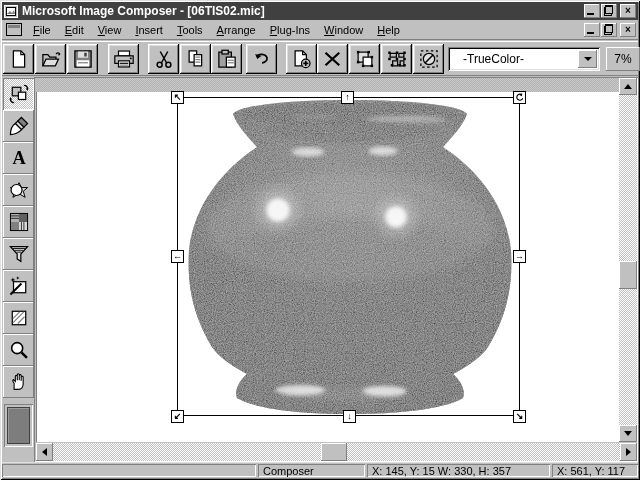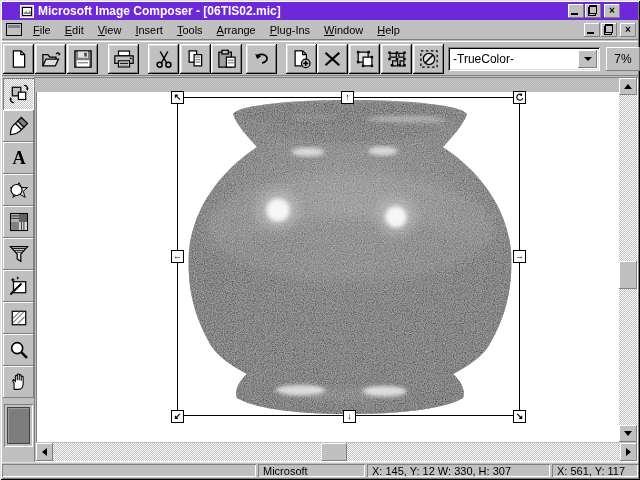--- a/index.html
+++ b/index.html
@@ -7,22 +7,22 @@
   .window{
     position:relative;width:640px;height:480px;background:#c0c0c0;overflow:hidden;
     font-family:"Liberation Sans",sans-serif;font-size:11px;color:#000;
     box-shadow:inset 1px 1px 0 #dfdfdf,inset -1px -1px 0 #000,inset 2px 2px 0 #fff,inset -2px -2px 0 #808080;
   }
   .raised{box-shadow:inset -1px -1px 0 #000,inset 1px 1px 0 #fff,inset -2px -2px 0 #808080,inset 2px 2px 0 #dfdfdf;}
   .raised-thin{box-shadow:inset -1px -1px 0 #808080,inset 1px 1px 0 #fff;}
   .sunken-thin{box-shadow:inset 1px 1px 0 #808080,inset -1px -1px 0 #fff;}
 
   
-  .titlebar{position:absolute;left:2px;top:2px;right:2px;height:18px;background:#6d28d9;
-    display:flex;align-items:center;padding:0 18px;}
+  .titlebar{position:absolute;left:2px;top:2px;right:2px;height:18px;background:#404040;
+    display:flex;align-items:center;padding:0 2px;}
   .titlebar .title{color:#fff;font-weight:bold;font-size:12px;margin-left:4px;flex:1;
     white-space:nowrap;overflow:hidden;}
   .tbtn{width:16px;height:14px;background:#c0c0c0;margin-left:1px;position:relative;
     display:flex;align-items:center;justify-content:center;font-size:10px;font-weight:bold;line-height:1;}
   .tbtn.close{margin-left:3px;}
   .glyph-min{position:absolute;left:3px;bottom:3px;width:7px;height:2px;background:#000;}
   .glyph-restore{position:absolute;left:4px;top:3px;width:7px;height:7px;}
   .glyph-restore:before{content:"";position:absolute;right:0;top:0;width:6px;height:6px;border:1px solid #000;border-top-width:2px;background:#c0c0c0;}
   .glyph-restore:after{content:"";position:absolute;left:0;bottom:0;width:6px;height:6px;border:1px solid #000;border-top-width:2px;background:#c0c0c0;}
 
@@ -36,21 +36,21 @@
   .menubar .mdi-controls{margin-left:auto;display:flex;margin-right:2px;}
 
   
   .toolbar{position:absolute;left:2px;top:41px;right:2px;height:35px;background:#c0c0c0;
     border-top:1px solid #fff;border-bottom:1px solid #808080;}
   .tool-button{position:absolute;top:2px;width:31px;height:30px;background:#c0c0c0;
     display:flex;align-items:center;justify-content:center;}
   .combo{position:absolute;left:446px;top:5px;width:152px;height:24px;background:#fff;
     box-shadow:inset 1px 1px 0 #808080,inset -1px -1px 0 #fff,inset 2px 2px 0 #000,inset -2px -2px 0 #dfdfdf;
     display:flex;align-items:center;}
-  .combo .combo-value{flex:1;padding-left:5px;font-size:12px;}
+  .combo .combo-value{flex:1;padding-left:5px;font-size:12px;margin-left:10px;}
   .combo .combo-arrow{width:19px;height:18px;margin-right:3px;background:#c0c0c0;
     display:flex;align-items:center;justify-content:center;}
   .arrow-down{width:0;height:0;border:4px solid transparent;border-top:4px solid #000;margin-top:4px;}
   .zoom-box{position:absolute;left:604px;top:5px;width:34px;height:24px;background:#c0c0c0;
     display:flex;align-items:center;justify-content:center;font-size:12px;}
 
   
   .toolbox{position:absolute;left:2px;top:77px;width:33px;bottom:18px;background:#c0c0c0;}
   .toolbox-button{position:absolute;left:1px;width:31px;height:32px;background:#c0c0c0;
     display:flex;align-items:center;justify-content:center;}
@@ -465,23 +465,23 @@
   <span class="handle" style="left:343px;top:410px">
       <span>↓</span>
     </span>
   <span class="handle" style="left:513px;top:410px">
       <span>↘</span>
     </span>
 
   <div class="statusbar">
     <span class="status-panel" style="left:0;width:254px"></span>
     <span class="status-panel" style="left:256px;width:107px">
-        <span>Microsoft</span>
+        <span>Composer</span>
       </span>
     <span class="status-panel" style="left:365px;width:183px">
-        <span>X: 145, Y: 12  W: 330, H: 307</span>
+        <span>X: 145, Y: 15  W: 330, H: 357</span>
       </span>
     <span class="status-panel" style="left:550px;right:0">
         <span>X: 561, Y: 117</span>
       </span>
   </div>
 
 </div>
 
 </body></html>

